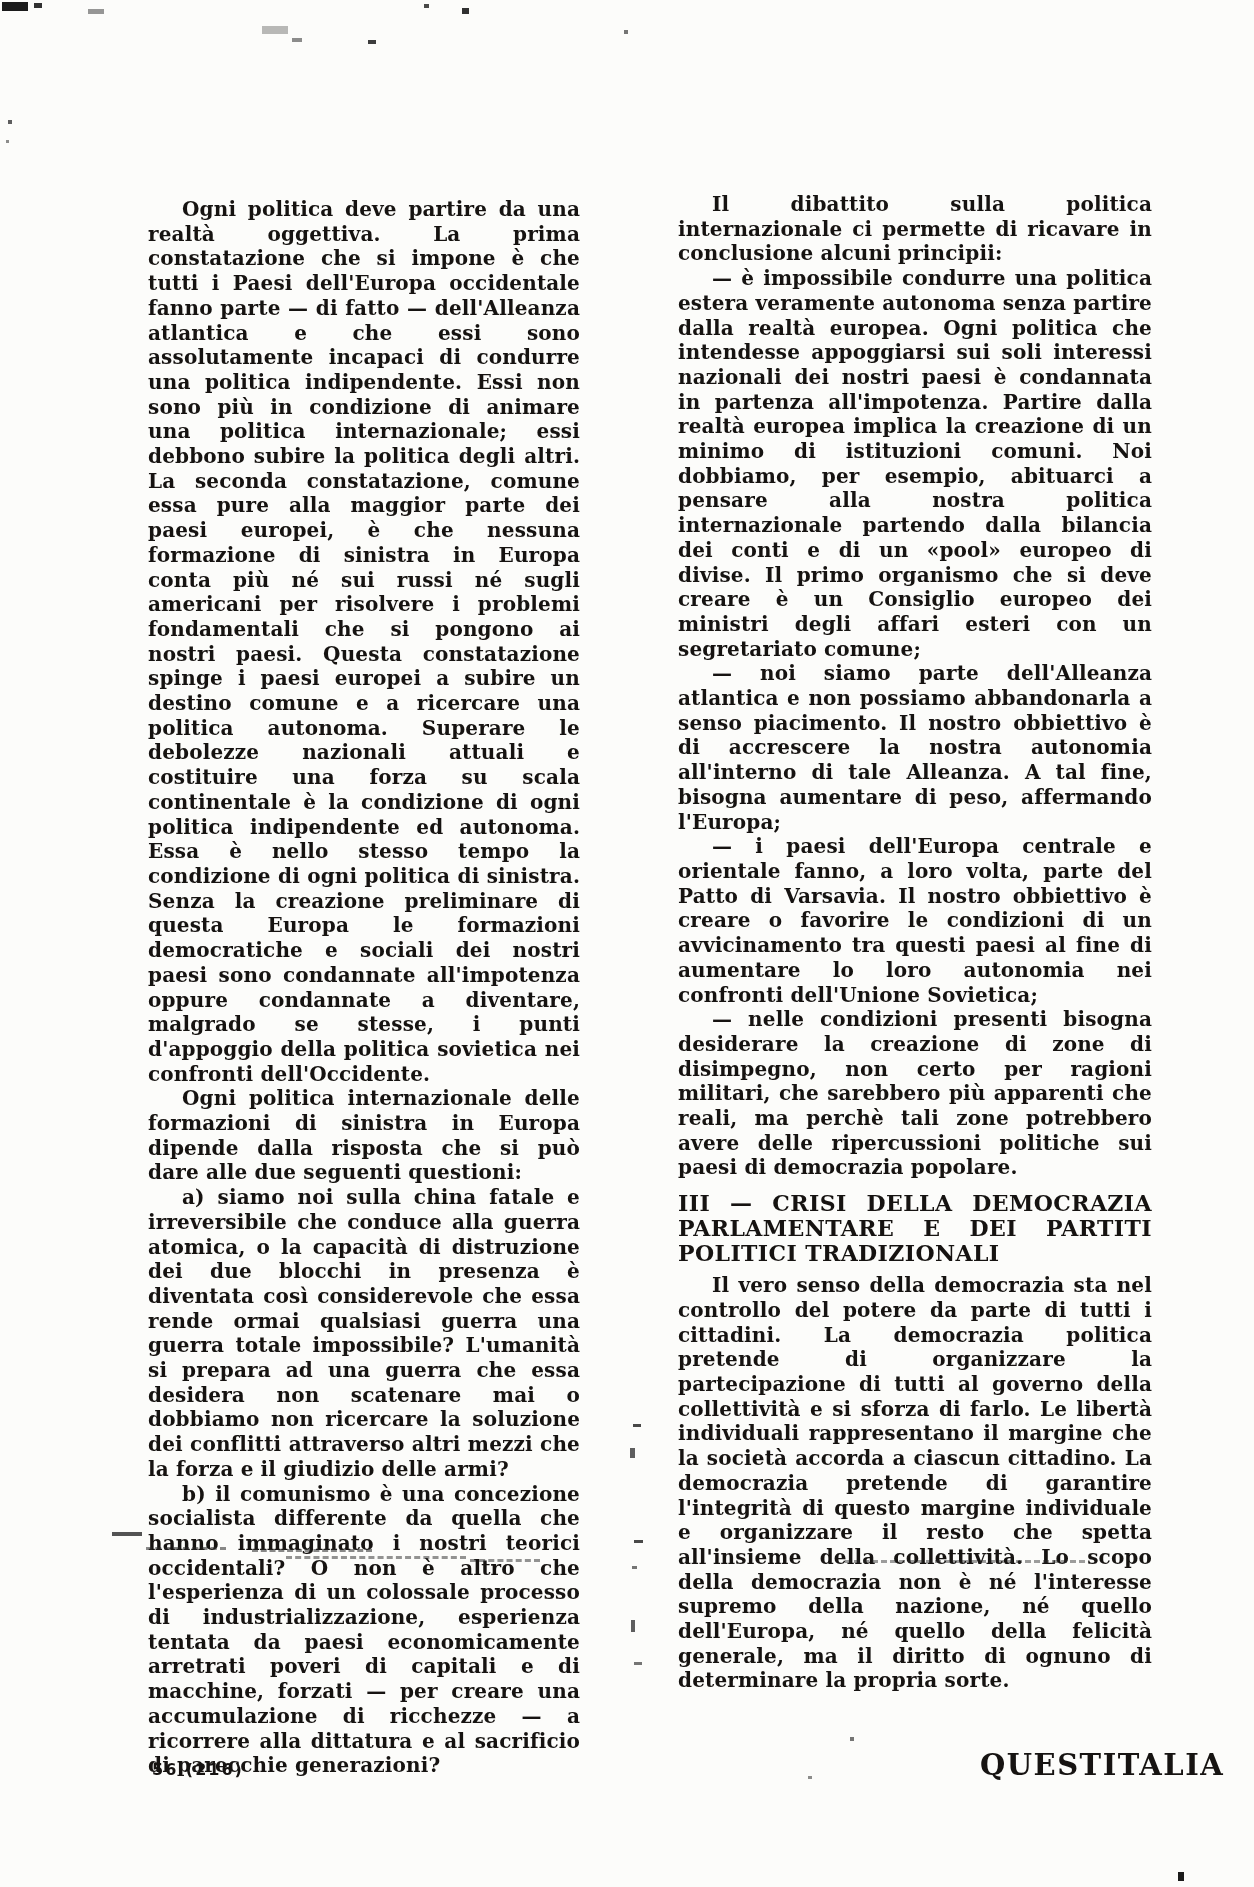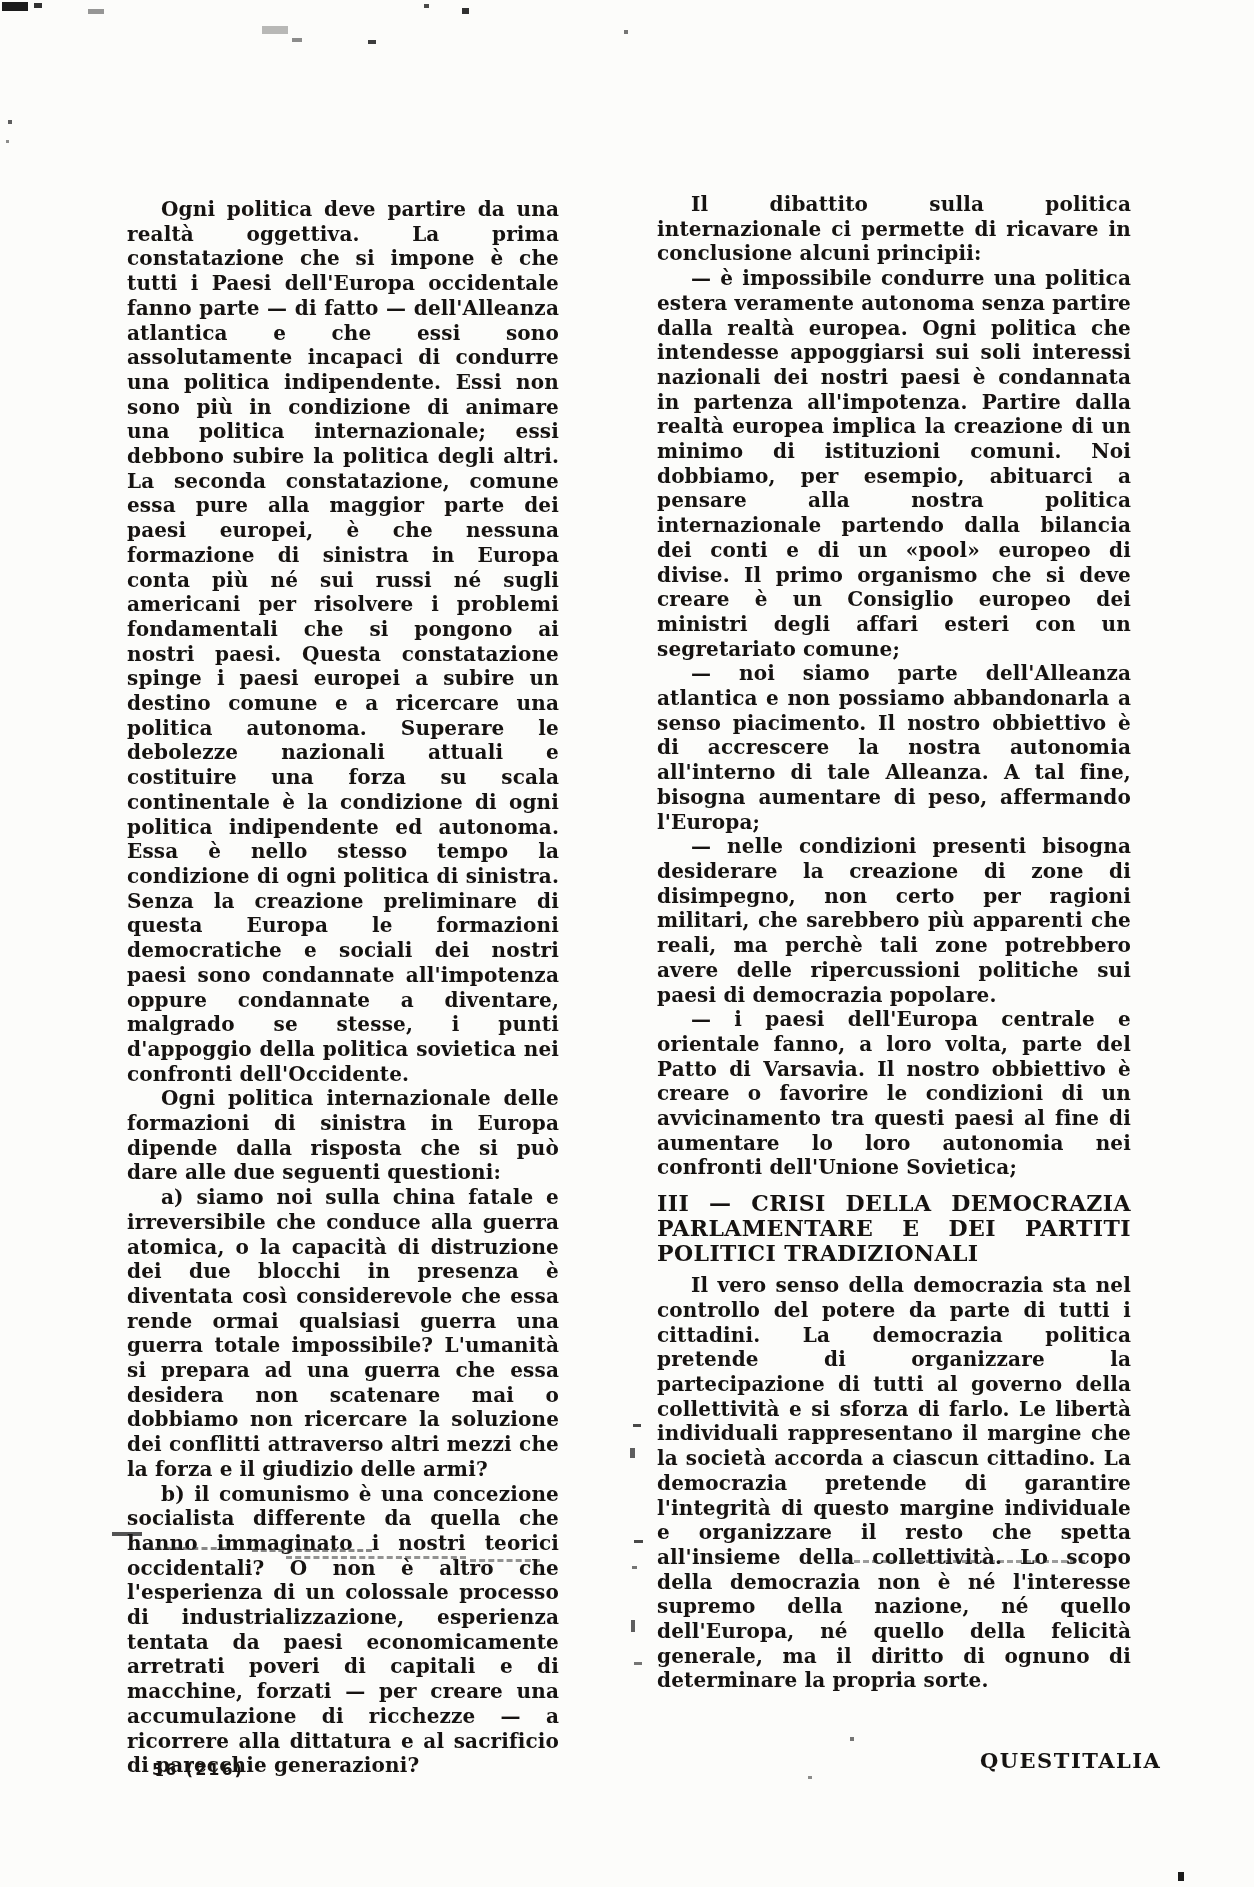--- a/index.html
+++ b/index.html
@@ -12,63 +12,63 @@
     color:#161311;
     overflow:hidden;
   }
   .column{
     position:absolute;
     text-align:justify;
     font-size:20px;
     line-height:24.7px;
     font-weight:700;
     letter-spacing:0.15px;
-    hyphens:auto;-webkit-hyphens:auto;
+    hyphens:auto;margin-left:21px;-webkit-hyphens:auto;
   }
   .column p{margin:0;text-indent:1.7em;}
   .column h3{
     margin:11px 0 8px 0;
     font-size:22px;
     font-weight:700;
     letter-spacing:0.4px;
     text-indent:0;
     text-align:justify;
   }
   .column-left{left:127px;top:197px;width:432px;}
   .column-right{left:657px;top:192px;width:474px;}
   .footer-left{
     position:absolute;left:152px;top:1760px;
     font-family:"DejaVu Sans", sans-serif;
     font-weight:700;font-size:16px;letter-spacing:2px;
   }
   .footer-right{
     position:absolute;left:980px;top:1748px;
     font-family:"DejaVu Serif", serif;
-    font-weight:700;font-size:21px;letter-spacing:1.5px;
+    font-weight:700;font-size:29px;letter-spacing:1.5px;
   }
   .speck{position:absolute;background:#1b1b1b;}
   .speck.dashed{background:none;border-top:3px dashed #2a2a2a;}
 </style>
 </head>
 <body>
 
 <div class="page">
   <div class="column column-left">
       <p>Ogni politica deve partire da una realtà oggettiva. La prima constatazione che si impone è che tutti i Paesi dell'Europa occidentale fanno parte — di fatto — dell'Alleanza atlantica e che essi sono assolutamente incapaci di condurre una politica indipendente. Essi non sono più in condizione di animare una politica internazionale; essi debbono subire la politica degli altri. La seconda constatazione, comune essa pure alla maggior parte dei paesi europei, è che nessuna formazione di sinistra in Europa conta più né sui russi né sugli americani per risolvere i problemi fondamentali che si pongono ai nostri paesi. Questa constatazione spinge i paesi europei a subire un destino comune e a ricercare una politica autonoma. Superare le debolezze nazionali attuali e costituire una forza su scala continentale è la condizione di ogni politica indipendente ed autonoma. Essa è nello stesso tempo la condizione di ogni politica di sinistra. Senza la creazione preliminare di questa Europa le formazioni democratiche e sociali dei nostri paesi sono condannate all'impotenza oppure condannate a diventare, malgrado se stesse, i punti d'appoggio della politica sovietica nei confronti dell'Occidente.</p>
       <p>Ogni politica internazionale delle formazioni di sinistra in Europa dipende dalla risposta che si può dare alle due seguenti questioni:</p>
       <p>a) siamo noi sulla china fatale e irreversibile che conduce alla guerra atomica, o la capacità di distruzione dei due blocchi in presenza è diventata così considerevole che essa rende ormai qualsiasi guerra una guerra totale impossibile? L'umanità si prepara ad una guerra che essa desidera non scatenare mai o dobbiamo non ricercare la soluzione dei conflitti attraverso altri mezzi che la forza e il giudizio delle armi?</p>
       <p>b) il comunismo è una concezione socialista differente da quella che hanno immaginato i nostri teorici occidentali? O non è altro che l'esperienza di un colossale processo di industrializzazione, esperienza tentata da paesi economicamente arretrati poveri di capitali e di macchine, forzati — per creare una accumulazione di ricchezze — a ricorrere alla dittatura e al sacrificio di parecchie generazioni?</p>
     </div>
 
   <div class="column column-right">
       <p>Il dibattito sulla politica internazionale ci permette di ricavare in conclusione alcuni principii:</p>
       <p>— è impossibile condurre una politica estera veramente autonoma senza partire dalla realtà europea. Ogni politica che intendesse appoggiarsi sui soli interessi nazionali dei nostri paesi è condannata in partenza all'impotenza. Partire dalla realtà europea implica la creazione di un minimo di istituzioni comuni. Noi dobbiamo, per esempio, abituarci a pensare alla nostra politica internazionale partendo dalla bilancia dei conti e di un «pool» europeo di divise. Il primo organismo che si deve creare è un Consiglio europeo dei ministri degli affari esteri con un segretariato comune;</p>
       <p>— noi siamo parte dell'Alleanza atlantica e non possiamo abbandonarla a senso piacimento. Il nostro obbiettivo è di accrescere la nostra autonomia all'interno di tale Alleanza. A tal fine, bisogna aumentare di peso, affermando l'Europa;</p>
+      <p>— i paesi dell'Europa centrale e orientale fanno, a loro volta, parte del Patto di Varsavia. Il nostro obbiettivo è creare o favorire le condizioni di un avvicinamento tra questi paesi al fine di aumentare lo loro autonomia nei confronti dell'Unione Sovietica;</p>
       <p>— nelle condizioni presenti bisogna desiderare la creazione di zone di disimpegno, non certo per ragioni militari, che sarebbero più apparenti che reali, ma perchè tali zone potrebbero avere delle ripercussioni politiche sui paesi di democrazia popolare.</p>
-      <p>— i paesi dell'Europa centrale e orientale fanno, a loro volta, parte del Patto di Varsavia. Il nostro obbiettivo è creare o favorire le condizioni di un avvicinamento tra questi paesi al fine di aumentare lo loro autonomia nei confronti dell'Unione Sovietica;</p>
       <h3>III — CRISI DELLA DEMOCRAZIA PARLAMENTARE E DEI PARTITI POLITICI TRADIZIONALI</h3>
       <p>Il vero senso della democrazia sta nel controllo del potere da parte di tutti i cittadini. La democrazia politica pretende di organizzare la partecipazione di tutti al governo della collettività e si sforza di farlo. Le libertà individuali rappresentano il margine che la società accorda a ciascun cittadino. La democrazia pretende di garantire l'integrità di questo margine individuale e organizzare il resto che spetta all'insieme della collettività. Lo scopo della democrazia non è né l'interesse supremo della nazione, né quello dell'Europa, né quello della felicità generale, ma il diritto di ognuno di determinare la propria sorte.</p>
     </div>
 
   <div class="footer-left">56 (216)</div>
 
   <div class="footer-right">QUESTITALIA</div>
 
   <div id="artifacts">
       <div class="speck" style="left: 2px; top: 2px; width: 26px; height: 9px; opacity: 1;"></div>

